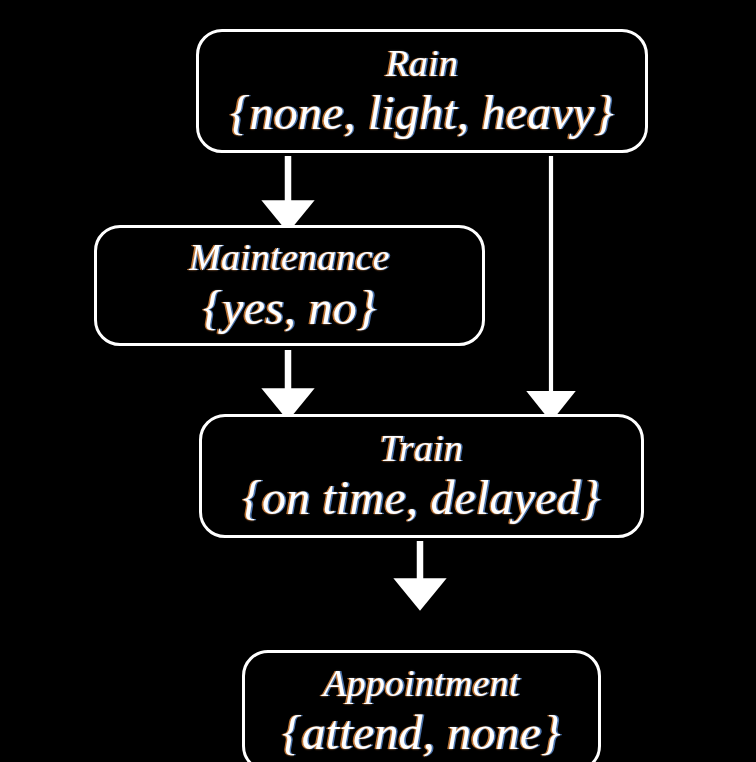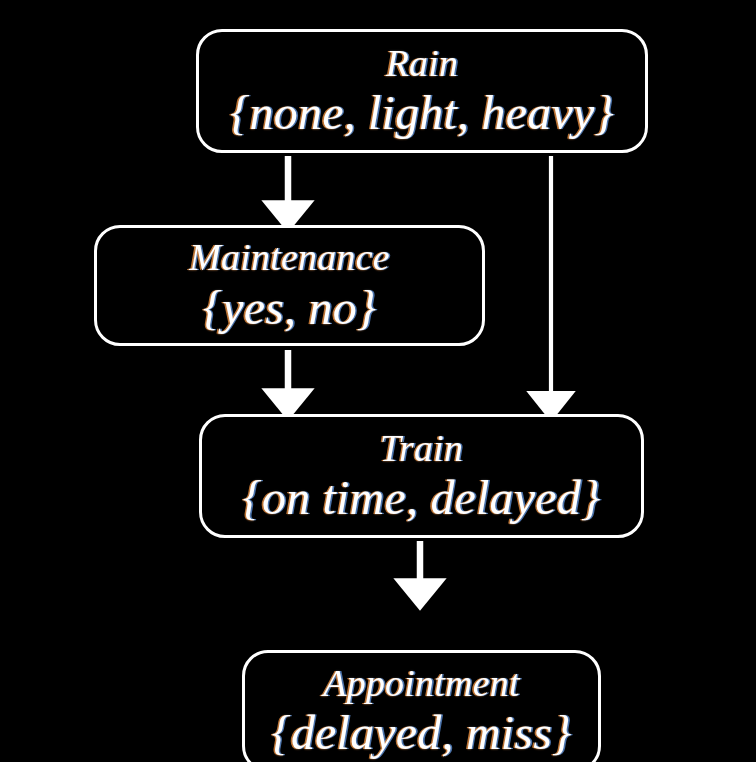--- a/index.html
+++ b/index.html
@@ -93,16 +93,16 @@
     <div class="node-states">{on time, delayed}</div>
   </div>
 
   <div class="node" id="node-maintenance">
     <div class="node-name">Maintenance</div>
     <div class="node-states">{yes, no}</div>
   </div>
 
   <div class="node" id="node-appointment">
     <div class="node-name">Appointment</div>
-    <div class="node-states">{delayed, miss}</div>
+    <div class="node-states">{attend, none}</div>
   </div>
 
 </div>
 
 </body></html>

